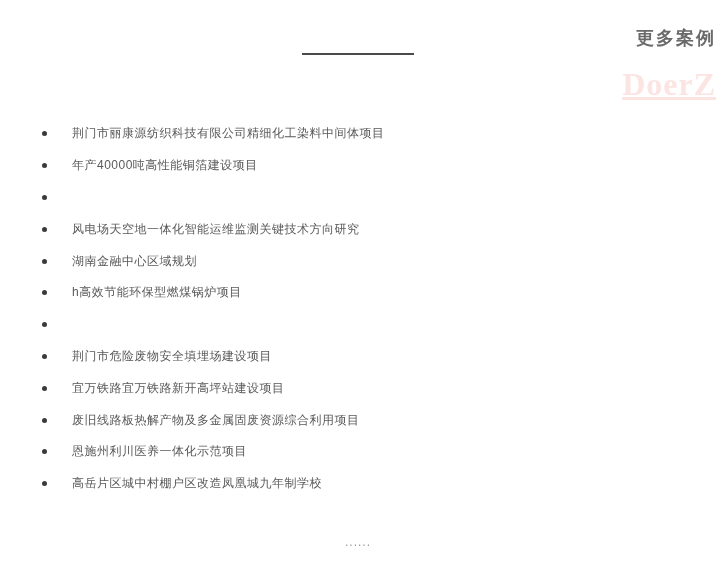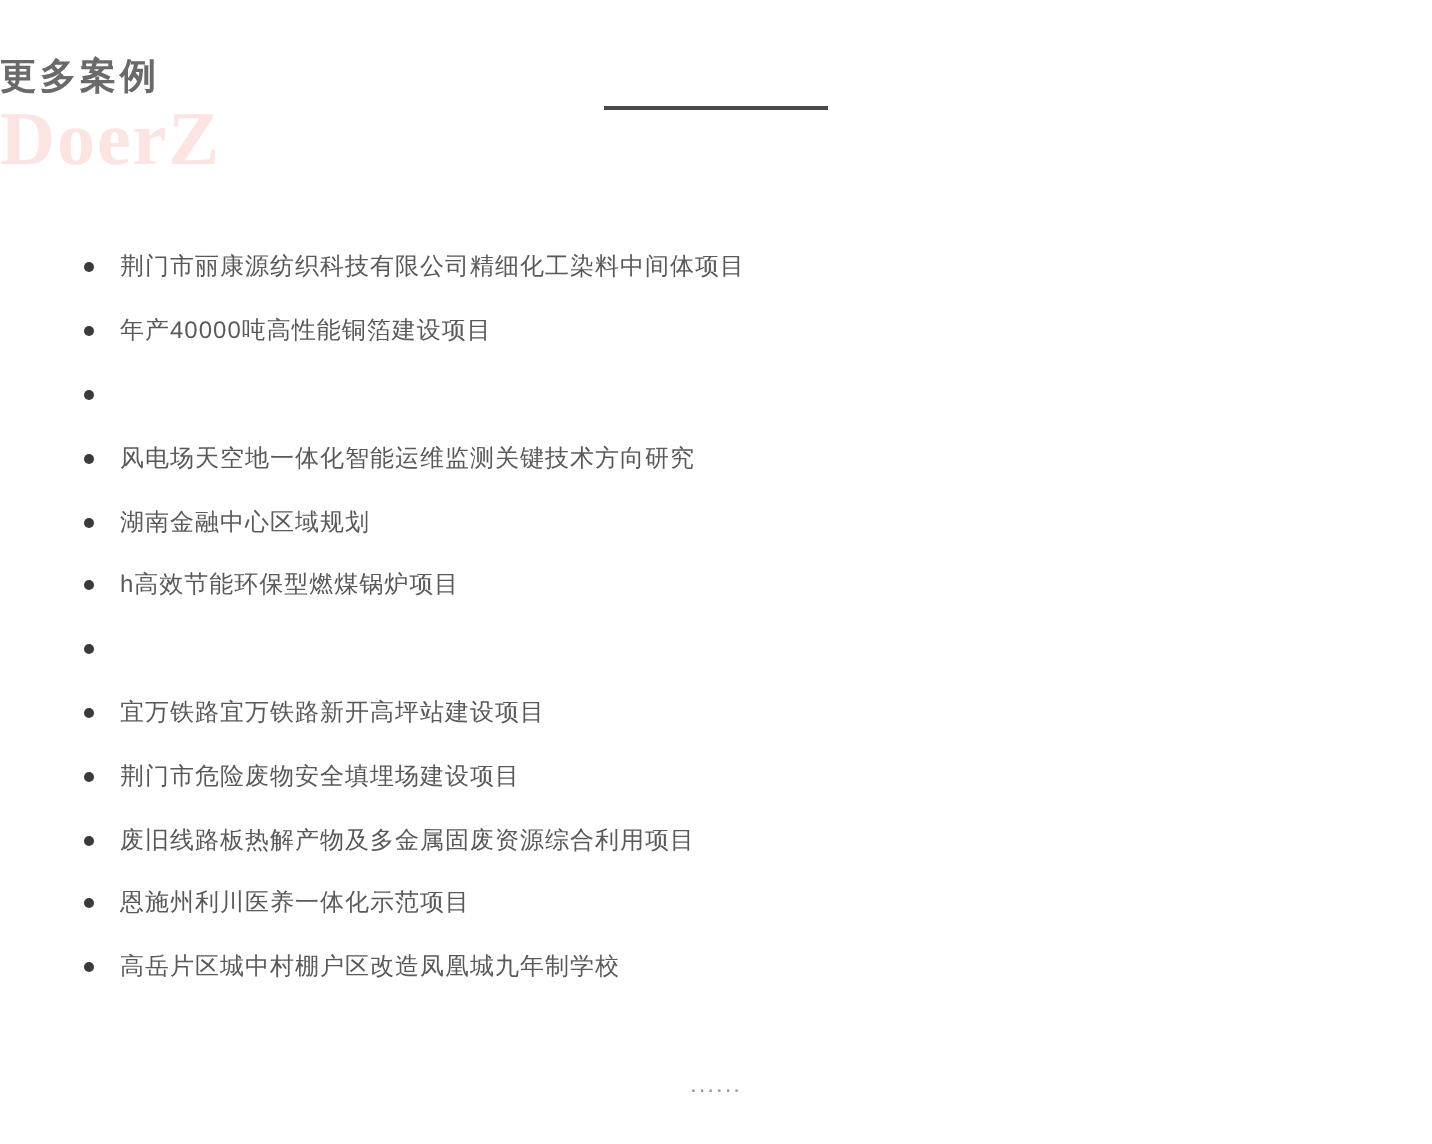--- a/index.html
+++ b/index.html
@@ -15,56 +15,58 @@
   html,body{margin:0;padding:0;}
   body{
     width:716px;height:572px;
     background:var(--bg);
     position:relative;
     overflow:hidden;
     font-family:"Liberation Sans",sans-serif;
   }
   .header{
     position:absolute;top:29px;left:0;right:0;
-    text-align:left;
+    text-align:right;
   }
   .title{
     margin:0;
     font-size:18px;
     font-weight:700;
     letter-spacing:2px;
     color:var(--title);
     line-height:19px;
   }
   .title-underline{
     width:112px;height:0;
     border-bottom:2px solid var(--underline);
     margin:5px auto 0;
   }
   .watermark{
     font-family:"Liberation Serif",serif;
     font-weight:700;
-    font-size:38px;
+    font-size:32px;
     line-height:26px;
     letter-spacing:1px;
     color:var(--watermark);
-    margin-top:2px;
+    margin-top:16px;
     user-select:none;
+    text-decoration:underline;
   }
   .case-list{
     position:absolute;
     top:118px;left:42px;right:28px;
     margin:0;padding:0;
     list-style:none;
   }
   .case-item{
     height:31.8px;
     display:flex;
     align-items:center;
     cursor:pointer;
+    gap:12px;
   }
   .bullet{
     flex:none;
     width:5px;height:5px;
     border-radius:50%;
     background:var(--bullet);
     margin-right:13px;
   }
   .case-label{
     font-size:12px;
@@ -120,26 +122,26 @@
     <span class="bullet"></span>
     <span class="case-label">h高效节能环保型燃煤锅炉项目</span>
   </li>
 
   <li class="case-item">
     <span class="bullet"></span>
   </li>
 
   <li class="case-item">
     <span class="bullet"></span>
-    <span class="case-label">宜万铁路宜万铁路新开高坪站建设项目</span>
+    <span class="case-label">荆门市危险废物安全填埋场建设项目</span>
   </li>
 
   <li class="case-item">
     <span class="bullet"></span>
-    <span class="case-label">荆门市危险废物安全填埋场建设项目</span>
+    <span class="case-label">宜万铁路宜万铁路新开高坪站建设项目</span>
   </li>
 
   <li class="case-item">
     <span class="bullet"></span>
     <span class="case-label">废旧线路板热解产物及多金属固废资源综合利用项目</span>
   </li>
 
   <li class="case-item">
     <span class="bullet"></span>
     <span class="case-label">恩施州利川医养一体化示范项目</span>

